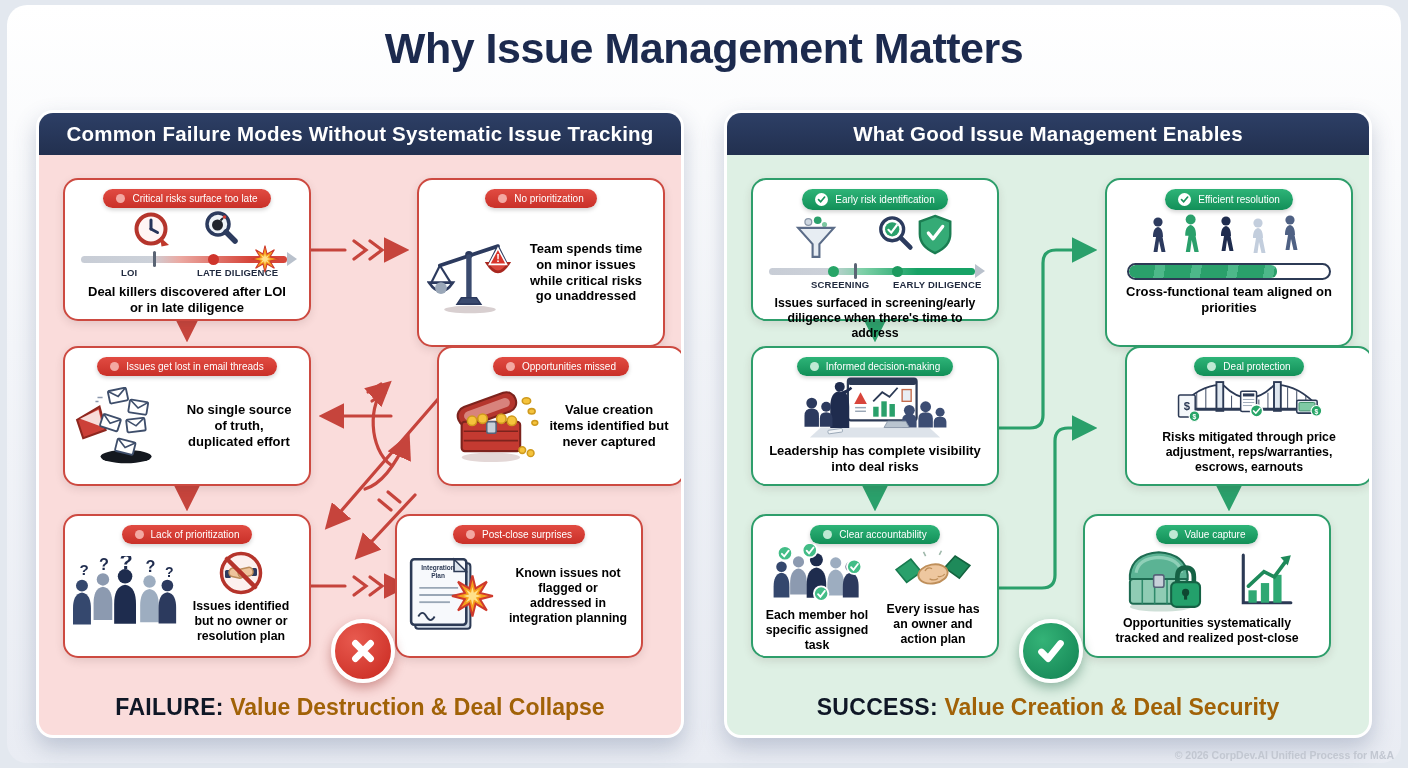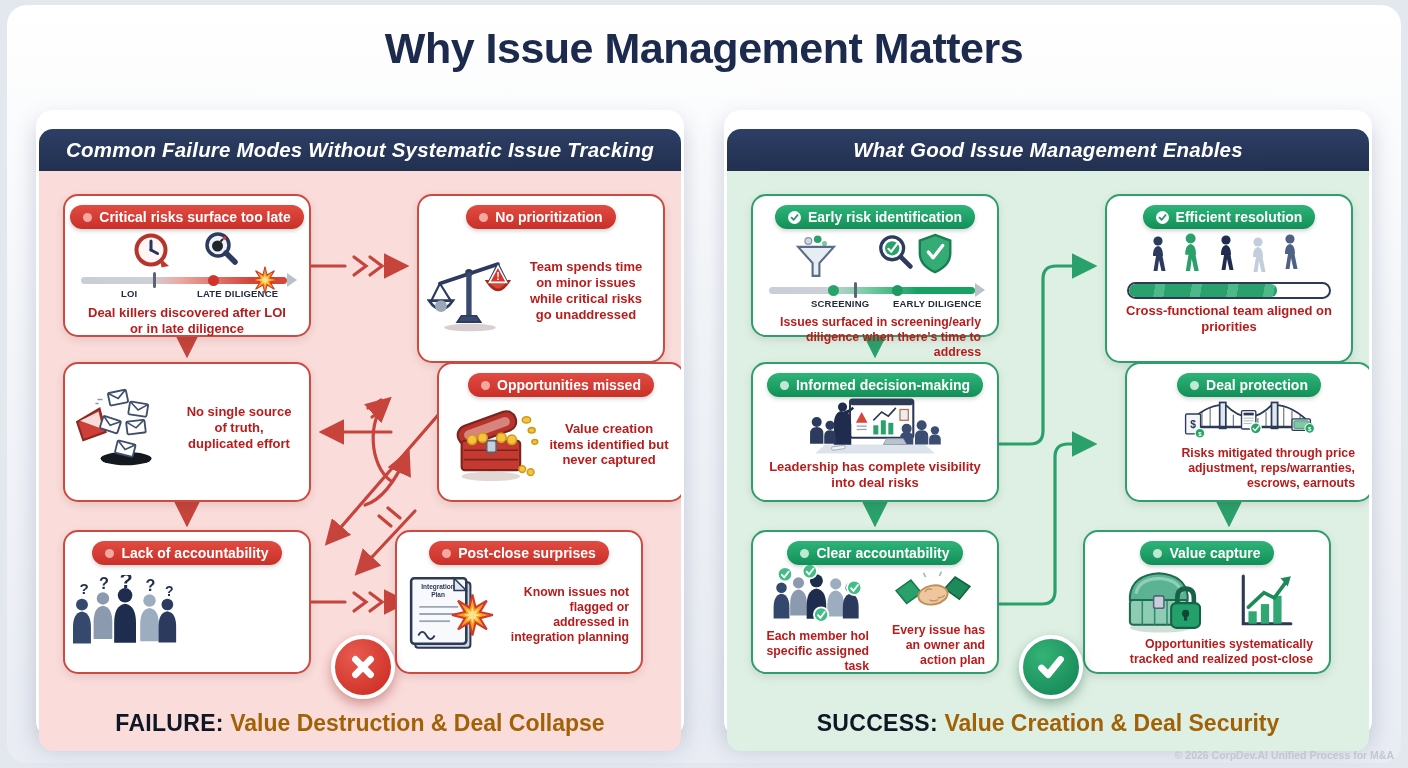--- a/index.html
+++ b/index.html
@@ -5,43 +5,43 @@
   html,body{margin:0;padding:0;background:#dfe4ec;}
   *{box-sizing:border-box;}
   .stage{position:relative;width:1408px;height:768px;font-family:"Liberation Sans","DejaVu Sans",sans-serif;overflow:hidden;background:#e3e8ef;}
   .sheet{position:absolute;left:7px;top:5px;right:7px;bottom:5px;background:linear-gradient(180deg,#ffffff 0%,#f3f5f9 45%,#e9ecf3 100%);border-radius:20px;}
   .title{position:absolute;top:24px;left:0;width:100%;text-align:center;font-size:43px;font-weight:800;letter-spacing:-.5px;color:#1c2a4e;}
   .footer{position:absolute;right:14px;bottom:7px;font-size:10.5px;font-weight:600;color:#c2c7d1;}
 
   
   .panel{position:absolute;top:110px;width:648px;height:628px;background:#fff;border-radius:17px;box-shadow:0 10px 22px rgba(55,75,115,.25);}
   .panel.left{left:36px;} .panel.right{left:724px;}
-  .panel-header{height:42px;margin:19px 3px 0 3px;border-radius:14px 14px 0 0;background:linear-gradient(180deg,#2d3f66,#22304f);color:#fff;display:flex;align-items:center;justify-content:center;font-size:20.5px;font-weight:800;letter-spacing:.2px;font-style:italic;}
+  .panel-header{height:42px;margin:3px 3px 0 3px;border-radius:14px 14px 0 0;background:linear-gradient(180deg,#2d3f66,#22304f);color:#fff;display:flex;align-items:center;justify-content:center;font-size:20.5px;font-weight:800;letter-spacing:.2px;}
   .panel-body{position:relative;height:580px;margin:0 3px 3px 3px;border-radius:0 0 14px 14px;overflow:hidden;}
   .panel.left .panel-body{background:#fadcdb;}
   .panel.right .panel-body{background:#def0e4;}
   .conn{position:absolute;left:0;top:0;z-index:1;}
 
   
   .card{position:absolute;width:248px;background:#fff;border-radius:15px;display:flex;flex-direction:column;align-items:center;box-shadow:0 3px 8px rgba(80,50,50,.13);z-index:2;}
   .panel.left .card{border:2.5px solid #cd4a41;}
   .panel.right .card{border:2.5px solid #2e9e6b;}
   .cA{left:24px;top:23px;height:143px;}  .cB{left:378px;top:23px;height:169px;}
   .cC{left:24px;top:191px;height:140px;} .cD{left:398px;top:191px;height:140px;}
   .cE{left:24px;top:359px;height:144px;} .cF{left:356px;top:359px;height:144px;}
 
-  .pill{margin-top:9px;display:inline-flex;align-items:center;gap:7px;padding:4px 13px;border-radius:16px;color:#fff;font-size:14px;font-weight:700;white-space:nowrap;box-shadow:0 2px 4px rgba(0,0,0,.18);}
+  .pill{margin-top:9px;display:inline-flex;align-items:center;gap:7px;padding:4px 13px;border-radius:16px;color:#fff;font-size:10px;font-weight:400;white-space:nowrap;box-shadow:0 2px 4px rgba(0,0,0,.18);}
   .pill.f{background:linear-gradient(180deg,#e14b42,#c93028);}
   .pill.s{background:linear-gradient(180deg,#2eb478,#128f58);}
   .dot{width:9px;height:9px;border-radius:50%;flex:0 0 auto;}
   .dot.f{background:#f3a8a2;} .dot.s{background:#bfe9d4;}
   .pcheck{width:13px;height:13px;flex:0 0 auto;display:block;}
 
-  .cap{font-size:13px;font-weight:700;color:#b91c1c;text-align:center;line-height:1.22;padding:0 10px;margin:4px 6px 9px;}
-  .cap.sm{font-size:12.3px;text-align:right;}
+  .cap{font-size:13px;font-weight:700;color:#000000;text-align:center;line-height:1.22;padding:0 10px;margin:4px 6px 9px;}
+  .cap.sm{font-size:12.3px;}
   .row{display:flex;align-items:center;width:100%;flex:1;padding:0 8px 8px;gap:4px;}
   .row .cap{flex:1;margin:0;padding:0 4px;}
   .col{flex:1;display:flex;flex-direction:column;align-items:center;gap:2px;}
   .icons-row{display:flex;align-items:flex-end;justify-content:center;gap:30px;margin-top:2px;}
 
   
   .tl{position:relative;width:212px;height:11px;margin-top:4px;flex:0 0 auto;}
   .tl-bar{position:absolute;left:0;right:6px;top:2px;height:7px;border-radius:4px;}
   .tl-bar.f{background:linear-gradient(90deg,#c8cdd6 0%,#ccd1d9 34%,#eba9a2 48%,#d6453a 82%,#d6453a 100%);}
   .tl-bar.s{background:linear-gradient(90deg,#c8cdd6 0%,#ccd1d9 28%,#7ccfa6 46%,#17a265 72%,#17a265 100%);}
@@ -168,20 +168,24 @@
             <line x1="66" y1="14" x2="74" y2="30" stroke="#2c3a5e" stroke-width="2"></line>
             <path d="M56 30 Q66 46 76 30 Z" fill="#d8453b" stroke="#a8271f" stroke-width="2.5"></path>
             <polygon points="66,16 58,31 74,31" fill="#d8352b" stroke="#fff" stroke-width="1.5"></polygon>
             <text x="66" y="29" text-anchor="middle" font-size="10" font-weight="bold" fill="#fff">!</text>
           </svg>
           <div class="cap">Team spends time on minor issues while critical risks go unaddressed</div>
         </div>
       </div>
 
       <div class="card cC">
+        <div class="pill f">
+          <span class="dot f"></span>
+          <span>Issues get lost in email threads</span>
+        </div>
         <div class="row">
           <svg width="100" height="78" viewBox="0 0 98 76">
             <defs>
               <g id="envl">
                 <rect width="18" height="12.5" rx="1.5" fill="#fff" stroke="#3e4e6b" stroke-width="1.8"></rect>
                 <path d="M0 0 L9 7 L18 0" fill="none" stroke="#3e4e6b" stroke-width="1.6"></path>
               </g>
             </defs>
             <ellipse cx="52" cy="68" rx="25" ry="6.5" fill="#14181f"></ellipse>
             <path d="M4 32 L26 19 L32 42 L10 50 Z" fill="#cc4038" stroke="#8e271f" stroke-width="2"></path>
@@ -225,21 +229,21 @@
                 <circle cx="80" cy="62" r="3.2"></circle>
             </g>
           </svg>
           <div class="cap">Value creation items identified but never captured</div>
         </div>
       </div>
 
       <div class="card cE">
         <div class="pill f">
           <span class="dot f"></span>
-          <span>Lack of accountability</span>
+          <span>Lack of prioritization</span>
         </div>
         <div class="row">
           <svg width="104" height="80" viewBox="0 0 96 72">
             <defs>
               <g id="perq">
                 <circle cx="9" cy="7" r="6"></circle>
                 <path d="M9 14 C2 15 0 22 0 30 V46 H18 V30 C18 22 16 15 9 14 Z"></path>
               </g>
             </defs>
             <g font-weight="bold" fill="#1f2c4e" font-family="inherit">
@@ -248,20 +252,35 @@
               <text x="43" y="11" font-size="20">?</text>
               <text x="67" y="14" font-size="15">?</text>
               <text x="85" y="18" font-size="13">?</text>
             </g>
             <use href="#perq" transform="translate(0,20) scale(0.92)" fill="#35486e"></use>
             <use href="#perq" transform="translate(19,14) scale(0.96)" fill="#8c9ab0"></use>
             <use href="#perq" transform="translate(38,10) scale(1.12)" fill="#1e2c4e"></use>
             <use href="#perq" transform="translate(62,16) scale(0.96)" fill="#9dadc0"></use>
             <use href="#perq" transform="translate(79,20) scale(0.9)" fill="#2c3a5e"></use>
           </svg>
+          <div class="col">
+            <svg width="48" height="48" viewBox="0 0 48 48">
+              <circle cx="24" cy="24" r="19.5" fill="#fcf0ee" stroke="#b5342b" stroke-width="3.5"></circle>
+              <rect x="8" y="21" width="6" height="8" rx="1.5" fill="#2c3a5e"></rect>
+              <rect x="34" y="19" width="6" height="8" rx="1.5" fill="#2c3a5e"></rect>
+              <g transform="rotate(14 20 24)">
+                  <rect x="12" y="20" width="15" height="8.5" rx="4" fill="#eec49c" stroke="#bb8c5b" stroke-width="1.5"></rect>
+                </g>
+              <g transform="rotate(-12 29 23)">
+                  <rect x="21" y="19" width="15" height="8.5" rx="4" fill="#eec49c" stroke="#bb8c5b" stroke-width="1.5"></rect>
+                </g>
+              <line x1="10" y1="10" x2="38" y2="38" stroke="#b5342b" stroke-width="4.5" stroke-linecap="round"></line>
+            </svg>
+            <div class="cap sm">Issues identified but no owner or resolution plan</div>
+          </div>
         </div>
       </div>
 
       <div class="card cF">
         <div class="pill f">
           <span class="dot f"></span>
           <span>Post-close surprises</span>
         </div>
         <div class="row">
           <div class="docwrap">

